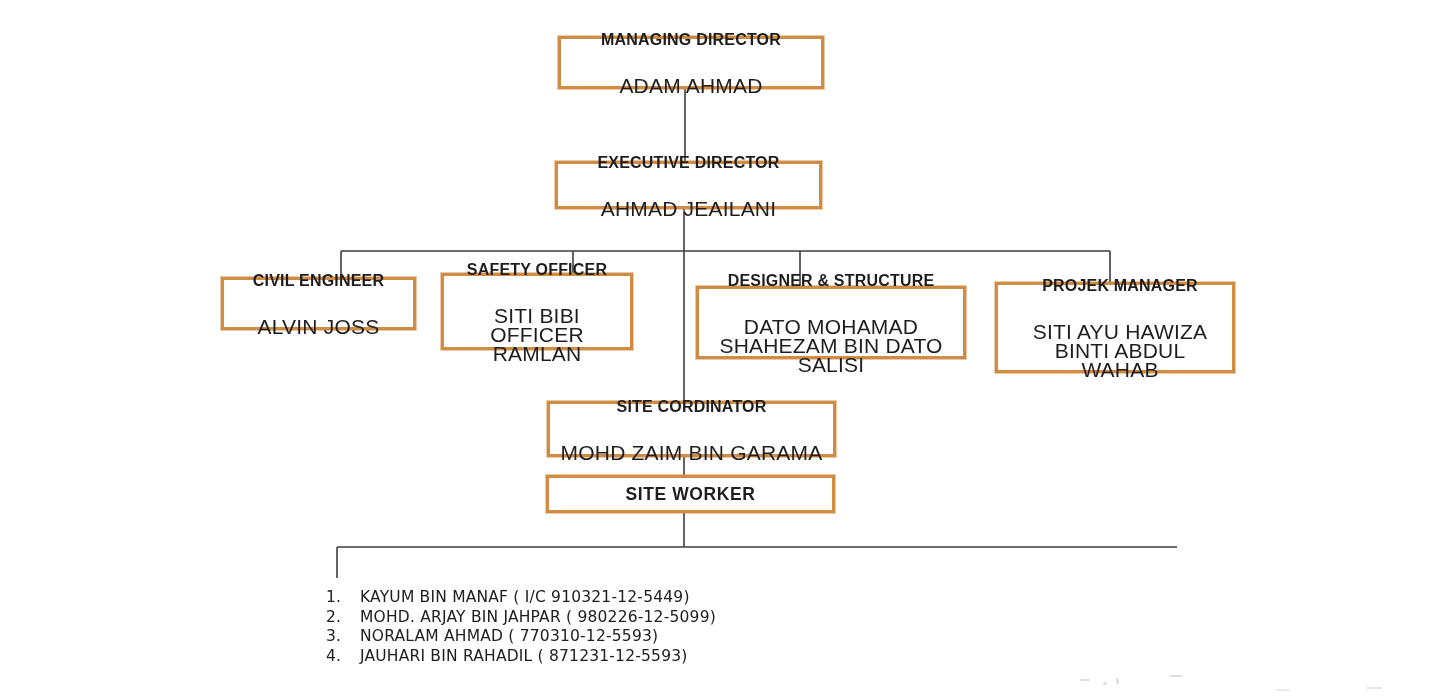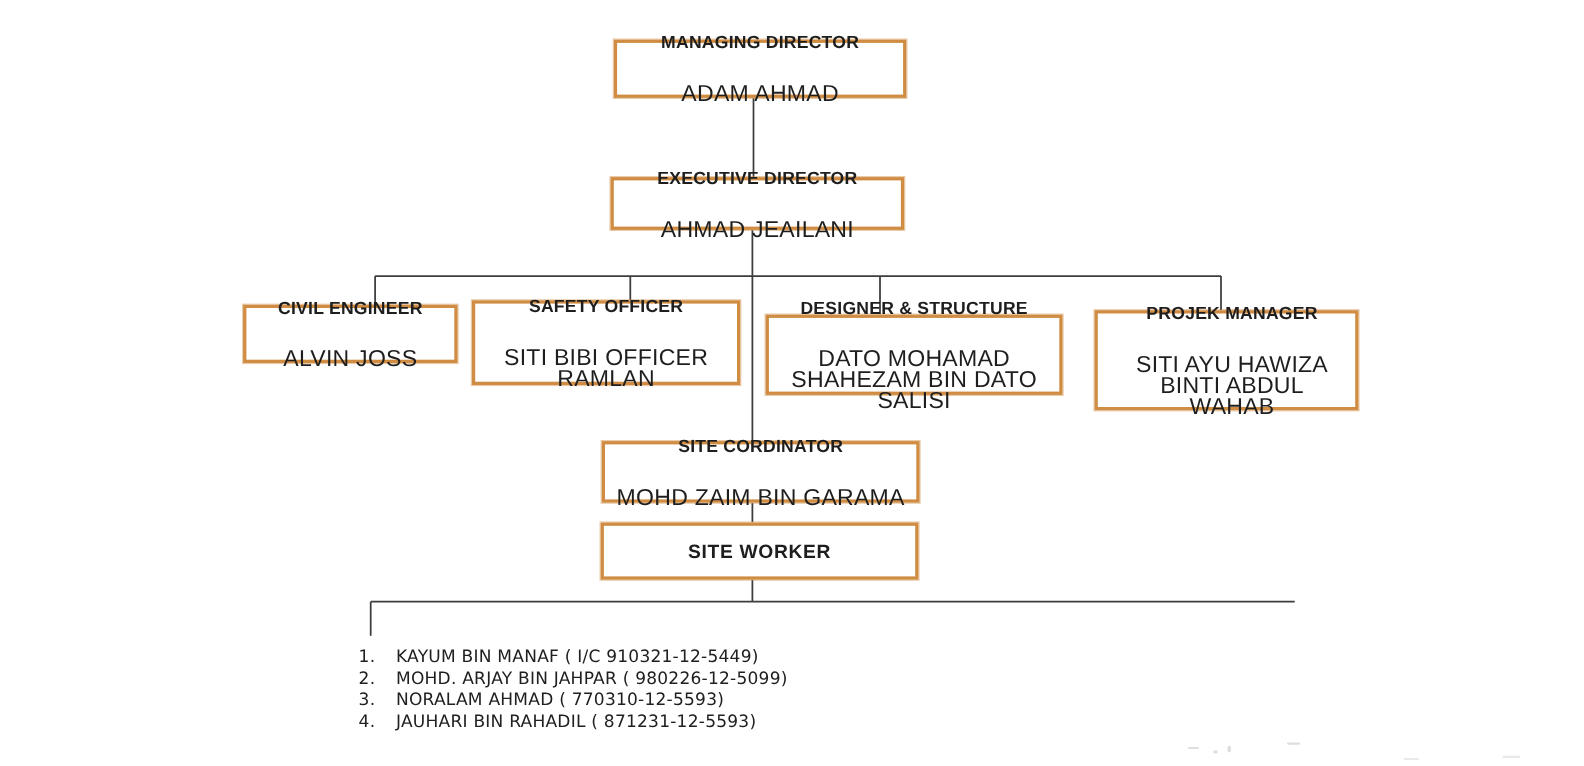--- a/index.html
+++ b/index.html
@@ -49,25 +49,25 @@
   }
   .node-person{
     font-size:21px;
     letter-spacing:.2px;
     white-space:pre-line;
   }
   
   #managing-director { left:558px; top:36px;  width:266px; height:53px; }
   #executive-director{ left:555px; top:161px; width:267px; height:48px; }
   #civil-engineer    { left:221px; top:277px; width:195px; height:53px; }
-  #safety-officer    { left:429px; top:273px; width:244px; height:77px; }
+  #safety-officer    { left:441px; top:273px; width:192px; height:77px; }
   #designer-structure{ left:696px; top:286px; width:270px; height:73px; }
   #projek-manager    { left:995px; top:282px; width:240px; height:91px;padding-left:16px; }
   #site-cordinator   { left:547px; top:401px; width:289px; height:56px; }
-  #site-worker       { left:546px; top:475px; width:289px; height:52px; }
+  #site-worker       { left:546px; top:475px; width:289px; height:38px; }
   #site-worker .node-title{ font-size:17.5px; letter-spacing:.6px; }
 
   .worker-list{
     position:absolute;
     left:326px;
     top:588px;
     font-family:"DejaVu Sans", sans-serif;
     font-size:15.5px;
     line-height:19.5px;
     letter-spacing:.2px;

